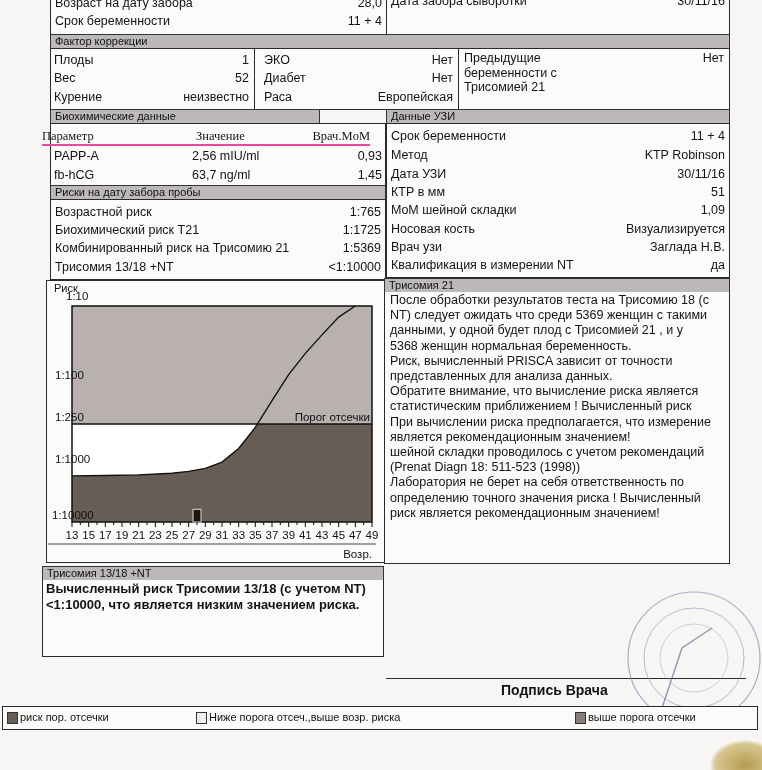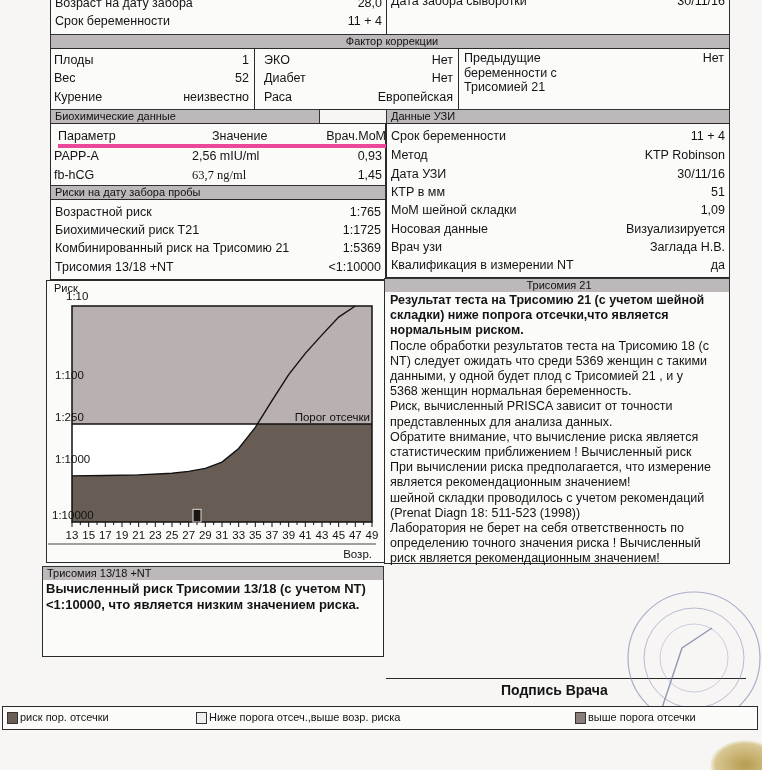--- a/index.html
+++ b/index.html
@@ -38,21 +38,21 @@
 </div>
 <div class="row" style="left:55px; top:14px; width:327px;">
   <span class="lbl">Срок беременности</span>
   <span class="val">11 + 4</span>
 </div>
 <div class="row" style="left:391px; top:-6px; width:334px;">
   <span class="lbl">Дата забора сыворотки</span>
   <span class="val">30/11/16</span>
 </div>
 
-<div class="hdr" style="left:50px; top:34px; width:680px;text-align:center;">Фактор коррекции</div>
+<div class="hdr" style="left:50px; top:34px; width:680px;">Фактор коррекции</div>
 <div class="box" style="left:50px; top:48px; width:680px; height:62px;"></div>
 <div class="vline" style="left:254px; top:48px; height:62px;"></div>
 <div class="vline" style="left:458px; top:48px; height:62px;"></div>
 
 <div class="row" style="left:54px; top:53px; width:195px;">
   <span class="lbl">Плоды</span>
   <span class="val">1</span>
 </div>
 <div class="row" style="left:54px; top:71px; width:195px;">
   <span class="lbl">Вес</span>
@@ -78,33 +78,33 @@
 
 <div class="abs txt" style="left:464px; top:51px; font-size:12.5px; line-height:14.5px;">
   <div>Предыдущие</div>
   <div>беременности с</div>
   <div>Трисомией 21</div>
 </div>
 <div class="abs" style="right:38px; top:51px; font-size:12.5px;">Нет</div>
 
 <div class="hdr" style="left:50px; top:109px; width:270px;">Биохимические данные</div>
 <div class="box" style="left:50px; top:123px; width:336px; height:63px;"></div>
-<div class="row" style="left:58px; top:129px; width:328px; border-bottom:4px solid #ec4899; height:15px;">
+<div class="row" style="left:42px; top:129px; width:328px; border-bottom:2px solid #ec4899; height:15px;font-family:Liberation Serif, serif;">
   <span class="lbl">Параметр</span>
   <span class="abs" style="left:154px;">Значение</span>
   <span class="val">Врач.MoM</span>
 </div>
 <div class="row" style="left:54px; top:149px; width:328px;">
   <span class="lbl">PAPP-A</span>
   <span class="abs" style="left:138px;">2,56 mIU/ml</span>
   <span class="val">0,93</span>
 </div>
 <div class="row" style="left:54px; top:168px; width:328px;">
   <span class="lbl">fb-hCG</span>
-  <span class="abs" style="left:138px;font-family:Liberation Serif, serif;">63,7 ng/ml</span>
+  <span class="abs" style="left:138px;">63,7 ng/ml</span>
   <span class="val">1,45</span>
 </div>
 
 <div class="hdr" style="left:50px; top:185px; width:336px;">Риски на дату забора пробы</div>
 <div class="box" style="left:50px; top:199px; width:336px; height:81px;"></div>
 <div class="row" style="left:55px; top:205px; width:326px;">
   <span class="lbl">Возрастной риск</span>
   <span class="val">1:765</span>
 </div>
 <div class="row" style="left:55px; top:223px; width:326px;">
@@ -136,21 +136,21 @@
 </div>
 <div class="row" style="left:391px; top:185px; width:334px;">
   <span class="lbl">КТР в мм</span>
   <span class="val">51</span>
 </div>
 <div class="row" style="left:391px; top:203px; width:334px;">
   <span class="lbl">MoM шейной складки</span>
   <span class="val">1,09</span>
 </div>
 <div class="row" style="left:391px; top:222px; width:334px;">
-  <span class="lbl">Носовая данные</span>
+  <span class="lbl">Носовая кость</span>
   <span class="val">Визуализируется</span>
 </div>
 <div class="row" style="left:391px; top:240px; width:334px;">
   <span class="lbl">Врач узи</span>
   <span class="val">Заглада Н.В.</span>
 </div>
 <div class="row" style="left:391px; top:258px; width:334px;">
   <span class="lbl">Квалификация в измерении NT</span>
   <span class="val">да</span>
 </div>
@@ -226,28 +226,23 @@
       <text x="259.33333333333337" y="259" font-size="11.5" text-anchor="middle" fill="#111">41</text>
       <text x="276" y="259" font-size="11.5" text-anchor="middle" fill="#111">43</text>
       <text x="292.66666666666663" y="259" font-size="11.5" text-anchor="middle" fill="#111">45</text>
       <text x="309.3333333333333" y="259" font-size="11.5" text-anchor="middle" fill="#111">47</text>
       <text x="326" y="259" font-size="11.5" text-anchor="middle" fill="#111">49</text>
       <line x1="2" y1="264" x2="330" y2="264" stroke="#444" stroke-width="1"></line>
       <text x="326" y="278" font-size="11.5" text-anchor="end" fill="#111">Возр.</text>
     </g>
 </svg>
 
-<div class="hdr" style="left:384px; top:278px; width:346px;text-align:center;">Трисомия 21</div>
+<div class="hdr" style="left:384px; top:278px; width:346px;">Трисомия 21</div>
 <div class="box" style="left:384px; top:292px; width:346px; height:272px; border-top:none;"></div>
 <div class="abs txt" style="left:390px; top:293px; width:340px;">
-  <div class="bold" id="t21-bold">
-      <div>Результат теста на Трисомию 21 (с учетом шейной</div>
-      <div>складки) ниже попрога отсечки,что является</div>
-      <div>нормальным риском.</div>
-    </div>
   <div id="t21-lines">
       <div>После обработки результатов теста на Трисомию 18 (с</div>
       <div>NT) следует ожидать что среди 5369 женщин с такими</div>
       <div>данными, у одной будет плод с Трисомией 21 , и у</div>
       <div>5368 женщин нормальная беременность.</div>
       <div>Риск, вычисленный PRISCA зависит от точности</div>
       <div>представленных для анализа данных.</div>
       <div>Обратите внимание, что вычисление риска является</div>
       <div>статистическим приближением ! Вычисленный риск</div>
       <div>При вычислении риска предполагается, что измерение</div>

